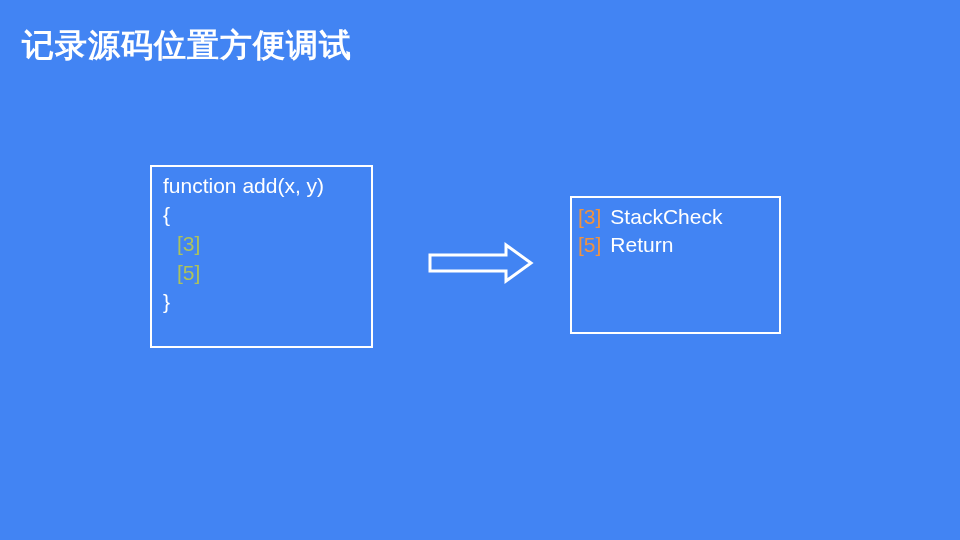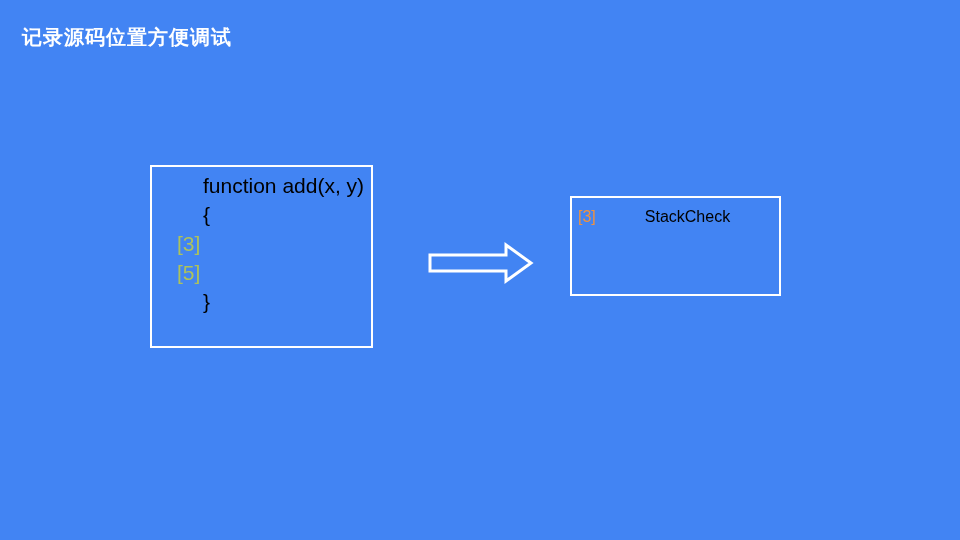--- a/index.html
+++ b/index.html
@@ -8,21 +8,21 @@
     background: #4284f3;
     font-family: "Liberation Sans", "DejaVu Sans", sans-serif;
     color: #ffffff;
     position: relative;
   }
   .slide { position: absolute; inset: 0; }
   .title {
     position: absolute;
     left: 22px;
     top: 24px;
-    font-size: 20px;
+    font-size: 32px;
     font-weight: bold;
     letter-spacing: 1px;
     color: #ffffff;
     white-space: nowrap;
   }
   .box {
     position: absolute;
     border: 2px solid #ffffff;
     background: transparent;
   }
@@ -32,32 +32,32 @@
     width: 223px;
     height: 183px;
     padding: 4px 8px 0 11px;
     font-size: 21px;
     line-height: 29px;
   }
   .bytecode-box {
     left: 570px;
     top: 196px;
     width: 211px;
-    height: 100px;
+    height: 138px;
     padding: 5px 6px 0 6px;
-    font-size: 16px;
+    font-size: 21px;
     line-height: 28px;
   }
   .line { white-space: pre; }
   .line.indent { padding-left: 14px; }
   .marker { margin-right: 9px; }
   .marker:empty { margin-right: 0; }
   .source-box .marker { color: #adc25c; }
   .bytecode-box .marker { color: #f0923f; }
-  .text { color: #000000; margin-left: 40px; }
+  .text { color: #ffffff; }
   .arrow {
     position: absolute;
     left: 428px;
     top: 242px;
     width: 106px;
     height: 42px;
   }
 </style>
 </head>
 <body>
@@ -73,15 +73,16 @@
     <div class="line indent"><span class="marker">[5]</span><span class="text"></span></div>
     <div class="line"><span class="marker"></span><span class="text">}</span></div>
   </div>
 
   <svg class="arrow" viewBox="0 0 106 42" xmlns="http://www.w3.org/2000/svg">
     <path d="M 2 13 L 78 13 L 78 3 L 103 21 L 78 39 L 78 29 L 2 29 Z" fill="none" stroke="#ffffff" stroke-width="3" stroke-linejoin="miter"></path>
   </svg>
 
   <div class="box bytecode-box">
     <div class="line"><span class="marker">[3]</span><span class="text">StackCheck</span></div>
+    <div class="line"><span class="marker">[5]</span><span class="text">Return</span></div>
   </div>
 
 </div>
 
 </body></html>

